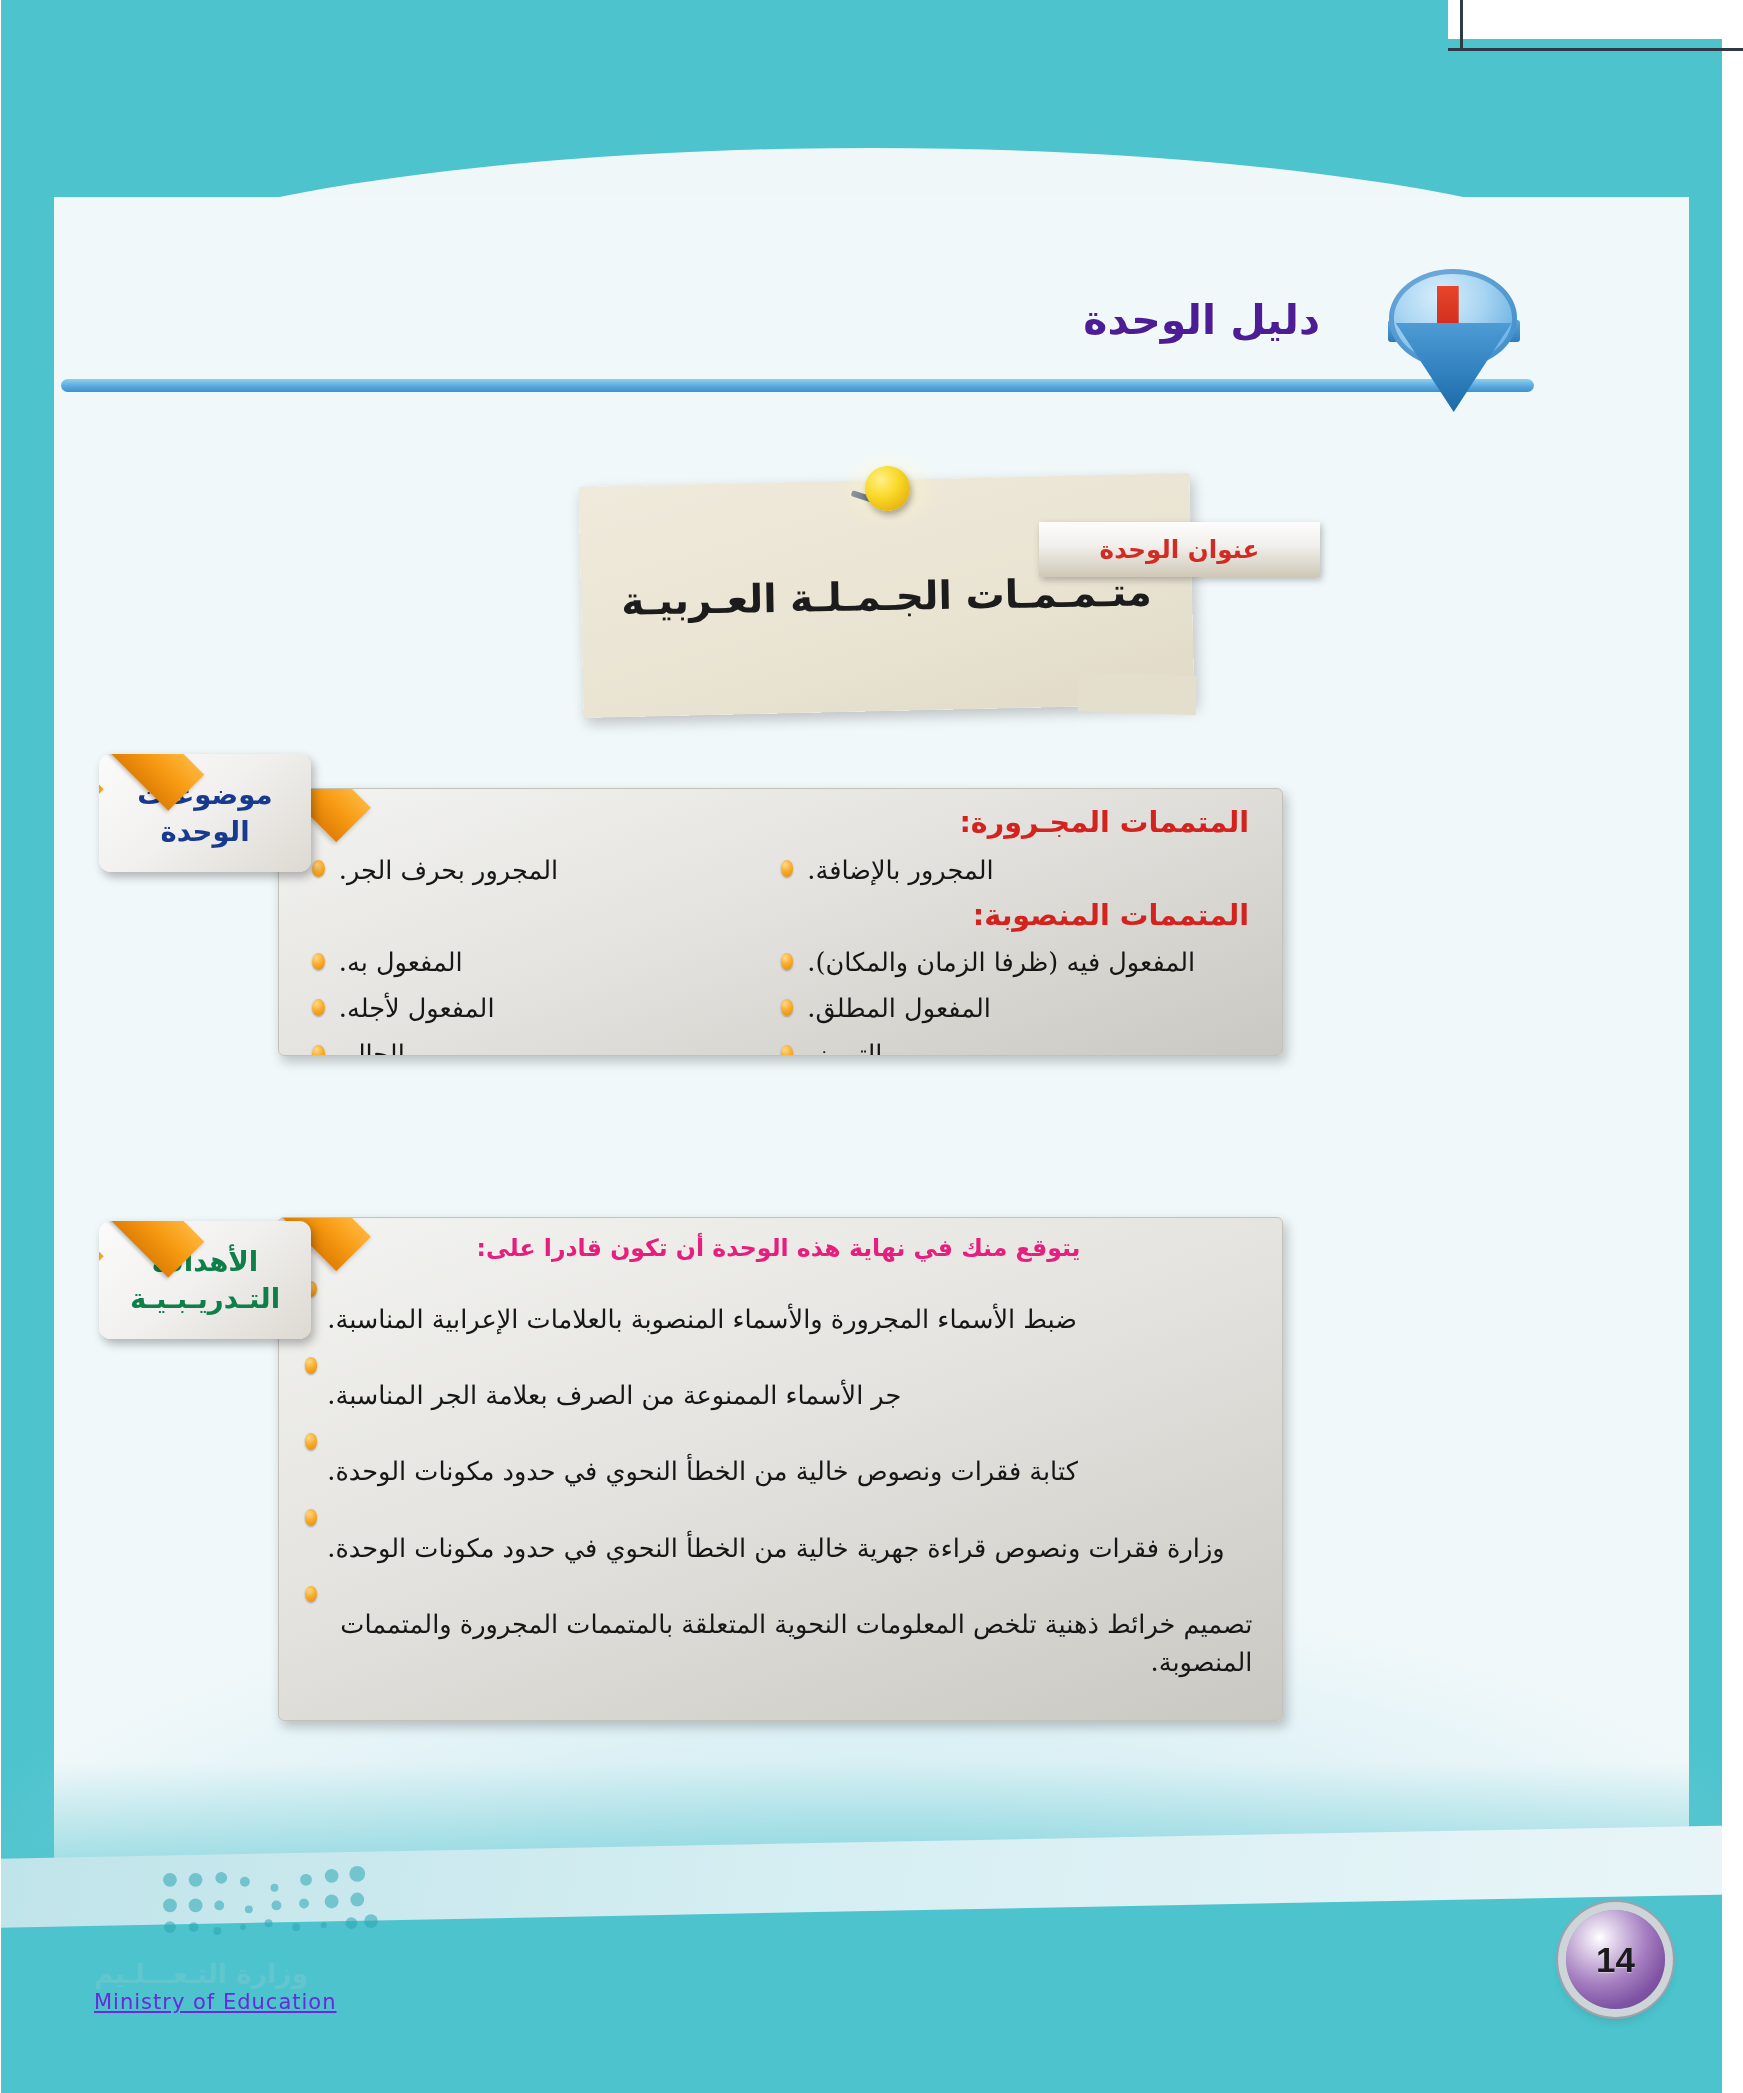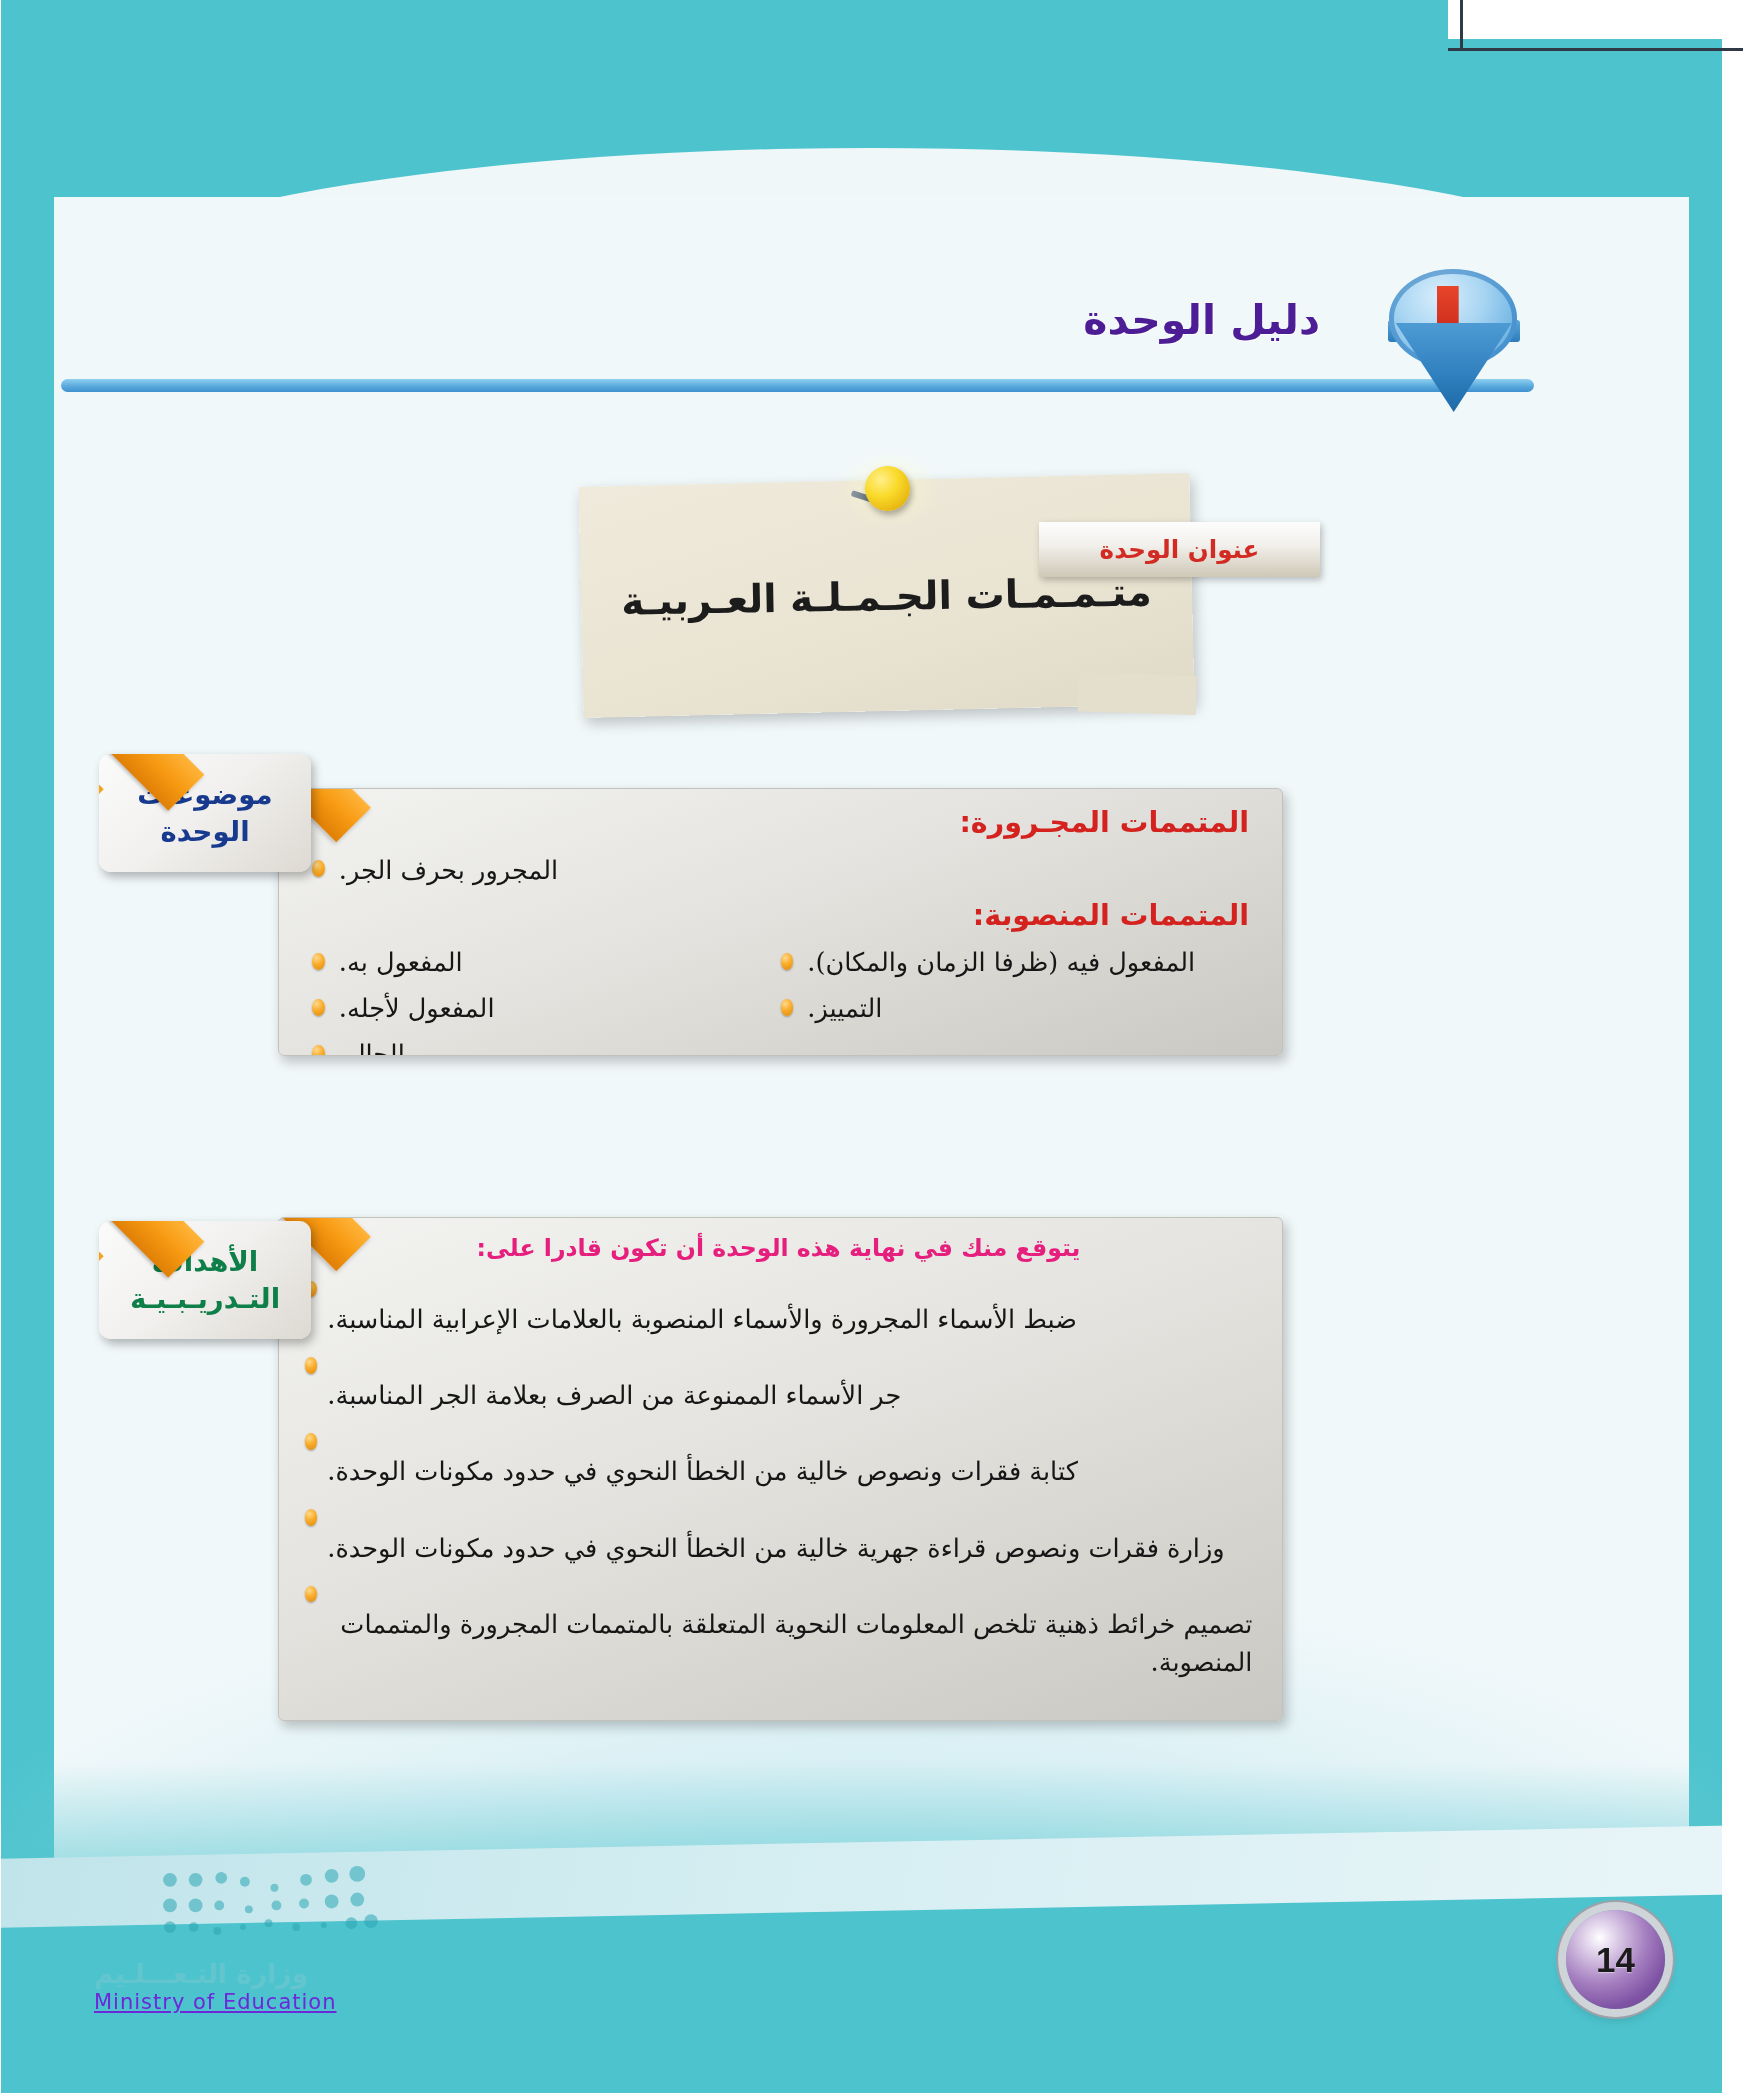--- a/index.html
+++ b/index.html
@@ -376,20 +376,26 @@
 
       <div>
         <div class="sec-head">المتممات المجـرورة:</div>
         <div class="cols">
           <div class="col">
             <div class="bullet-row">
               <span class="dot"></span>
               <span class="b-text">المجرور بحرف الجر.</span>
             </div>
           </div>
+          <div class="col">
+            <div class="bullet-row">
+              <span class="dot"></span>
+              <span class="b-text">المجرور بالإضافة.</span>
+            </div>
+          </div>
         </div>
       </div>
 
       <div>
         <div class="sec-head">المتممات المنصوبة:</div>
         <div class="cols">
           <div class="col">
             <div class="bullet-row">
               <span class="dot"></span>
               <span class="b-text">المفعول به.</span>
@@ -400,20 +406,24 @@
             </div>
             <div class="bullet-row">
               <span class="dot"></span>
               <span class="b-text">الحال.</span>
             </div>
           </div>
           <div class="col">
             <div class="bullet-row">
               <span class="dot"></span>
               <span class="b-text">المفعول فيه (ظرفا الزمان والمكان).</span>
+            </div>
+            <div class="bullet-row">
+              <span class="dot"></span>
+              <span class="b-text">المفعول المطلق.</span>
             </div>
             <div class="bullet-row">
               <span class="dot"></span>
               <span class="b-text">التمييز.</span>
             </div>
           </div>
         </div>
       </div>
 
     </div>

